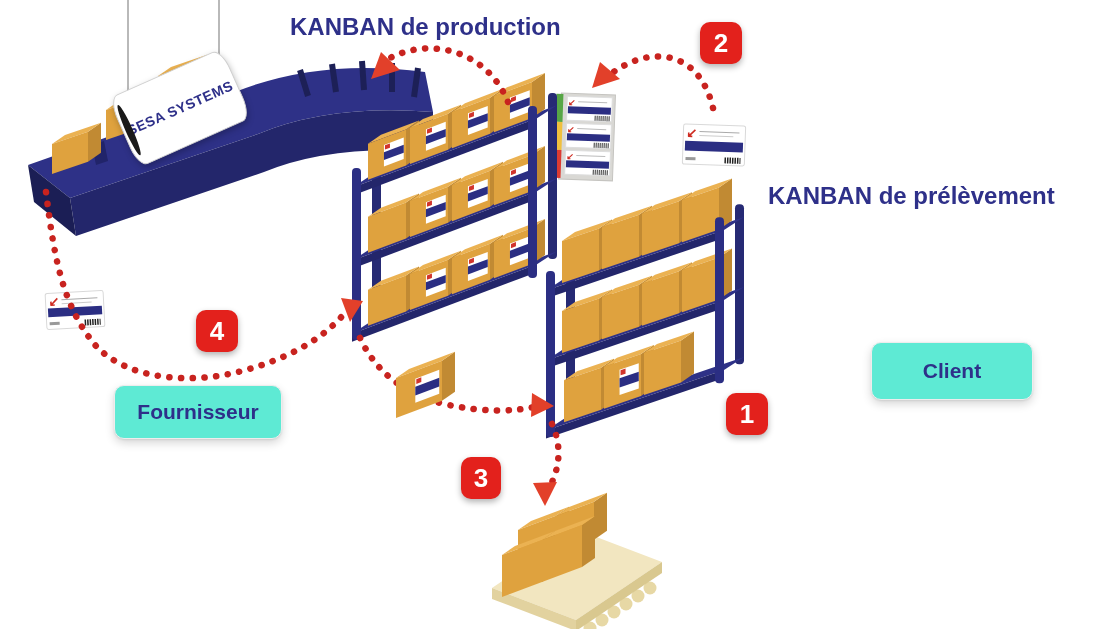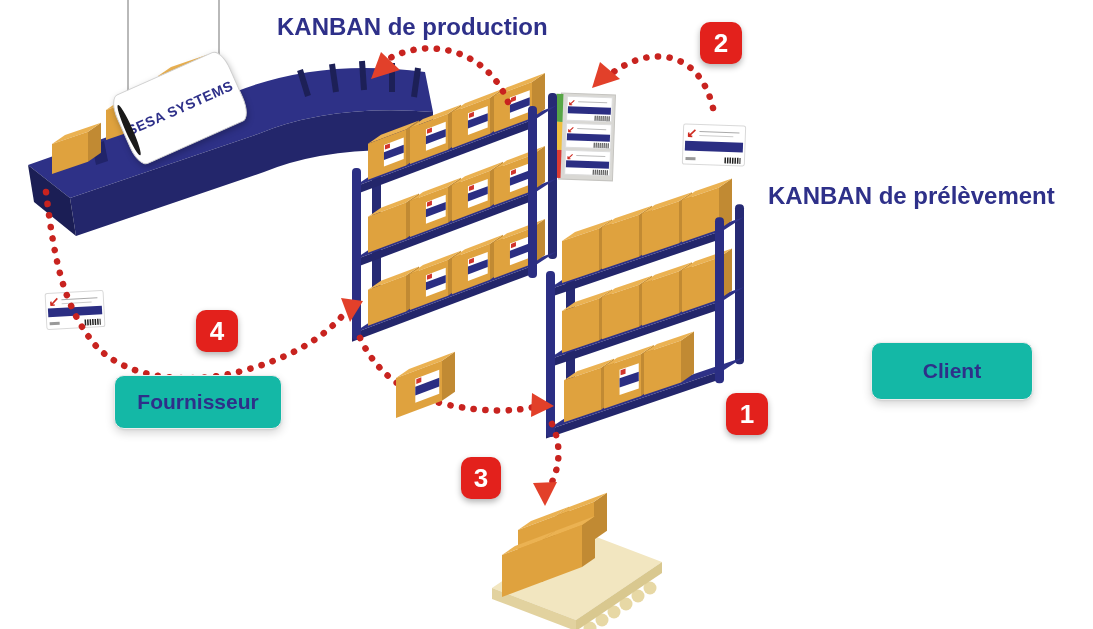--- a/index.html
+++ b/index.html
@@ -10,27 +10,27 @@
   .wire1{left:127px;top:0;height:96px;}
   .wire2{left:218px;top:0;height:80px;}
   .banner{position:absolute;left:118px;top:70px;width:122px;height:74px;background:#fff;
           border:1px solid #cfcfcf;border-radius:10px/22px;box-shadow:0 3px 6px rgba(0,0,0,.25);
           transform:rotate(-24deg);display:flex;align-items:center;justify-content:center;z-index:3;}
   .banner::before{content:"";position:absolute;left:2px;top:12%;width:7px;height:74%;
           background:#1a1a1a;border-radius:50%;}
   .banner span{font-weight:700;font-size:14px;letter-spacing:.5px;color:var(--text-navy);}
   .title{position:absolute;font-weight:700;font-size:24px;color:var(--text-navy);
          white-space:nowrap;z-index:4;}
-  .title-prod{left:277px;top:13px;}
+  .title-prod{left:290px;top:13px;}
   .title-prel{left:768px;top:182px;}
-  .pill{position:absolute;background:#14b8a6;border:1px solid #ededed;border-radius:10px;
+  .pill{position:absolute;background:#5eead4;border:1px solid #ededed;border-radius:10px;
         box-shadow:0 4px 10px rgba(0,0,0,.16),0 1px 2px rgba(0,0,0,.08);
         display:flex;align-items:center;justify-content:center;
         font-weight:700;font-size:21px;color:var(--text-navy);z-index:4;}
-  .pill-supplier{left:114px;top:375px;width:166px;height:52px;}
+  .pill-supplier{left:114px;top:385px;width:166px;height:52px;}
   .pill-client{left:871px;top:342px;width:160px;height:56px;}
   .badge{position:absolute;width:42px;height:42px;background:var(--badge-red);border-radius:10px;
          color:#fff;font-weight:700;font-size:26px;display:flex;align-items:center;justify-content:center;
          box-shadow:0 3px 6px rgba(0,0,0,.3);z-index:5;}
   .badge-1{left:726px;top:393px;}
   .badge-2{left:700px;top:22px;}
   .badge-3{left:461px;top:457px;width:40px;}
   .badge-4{left:196px;top:310px;}
 </style>
 </head>

